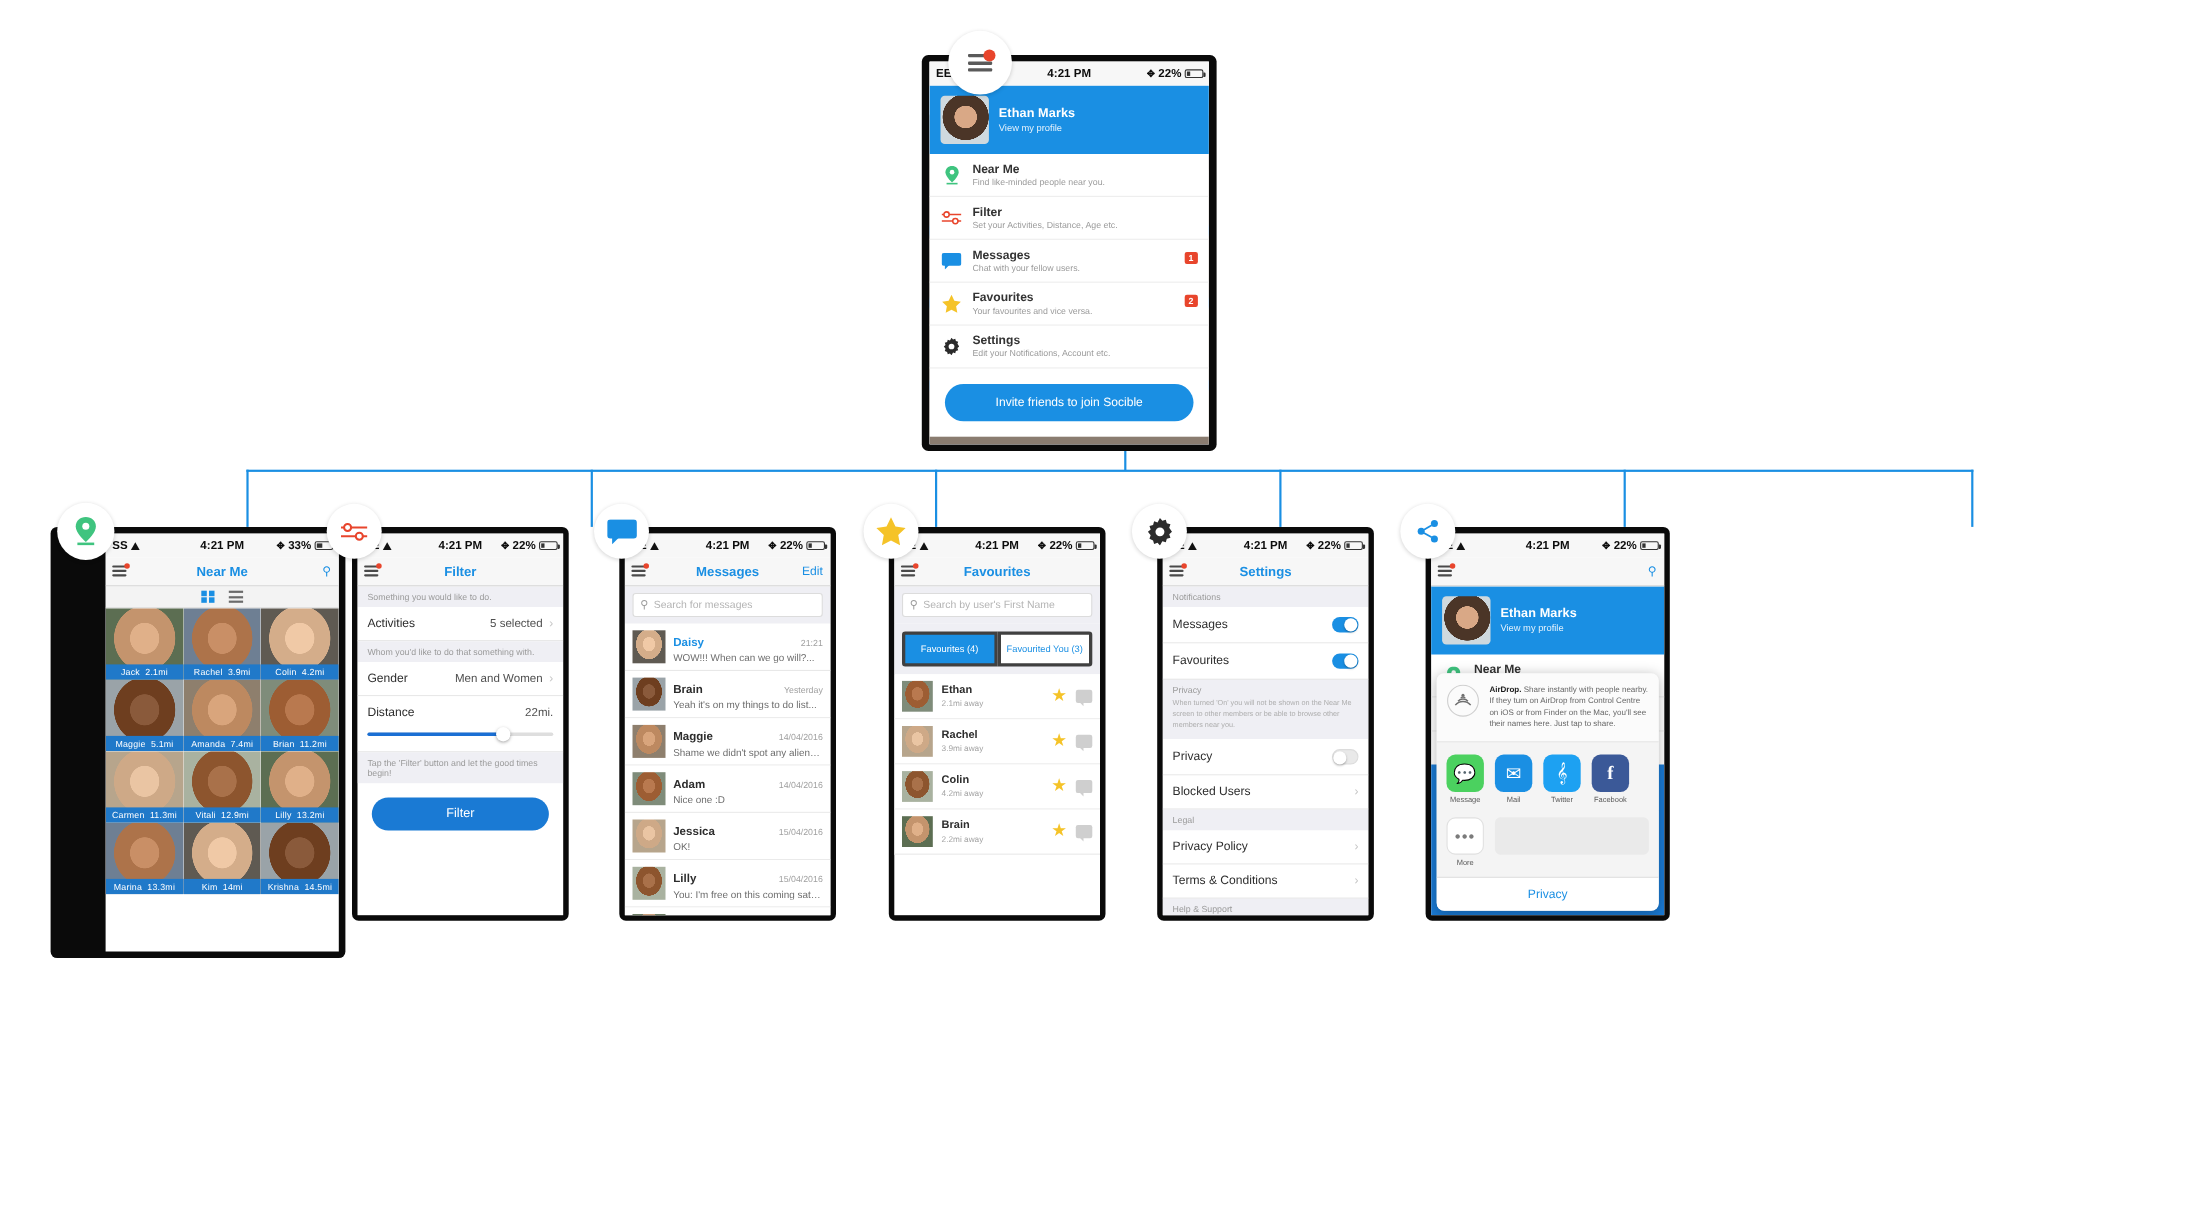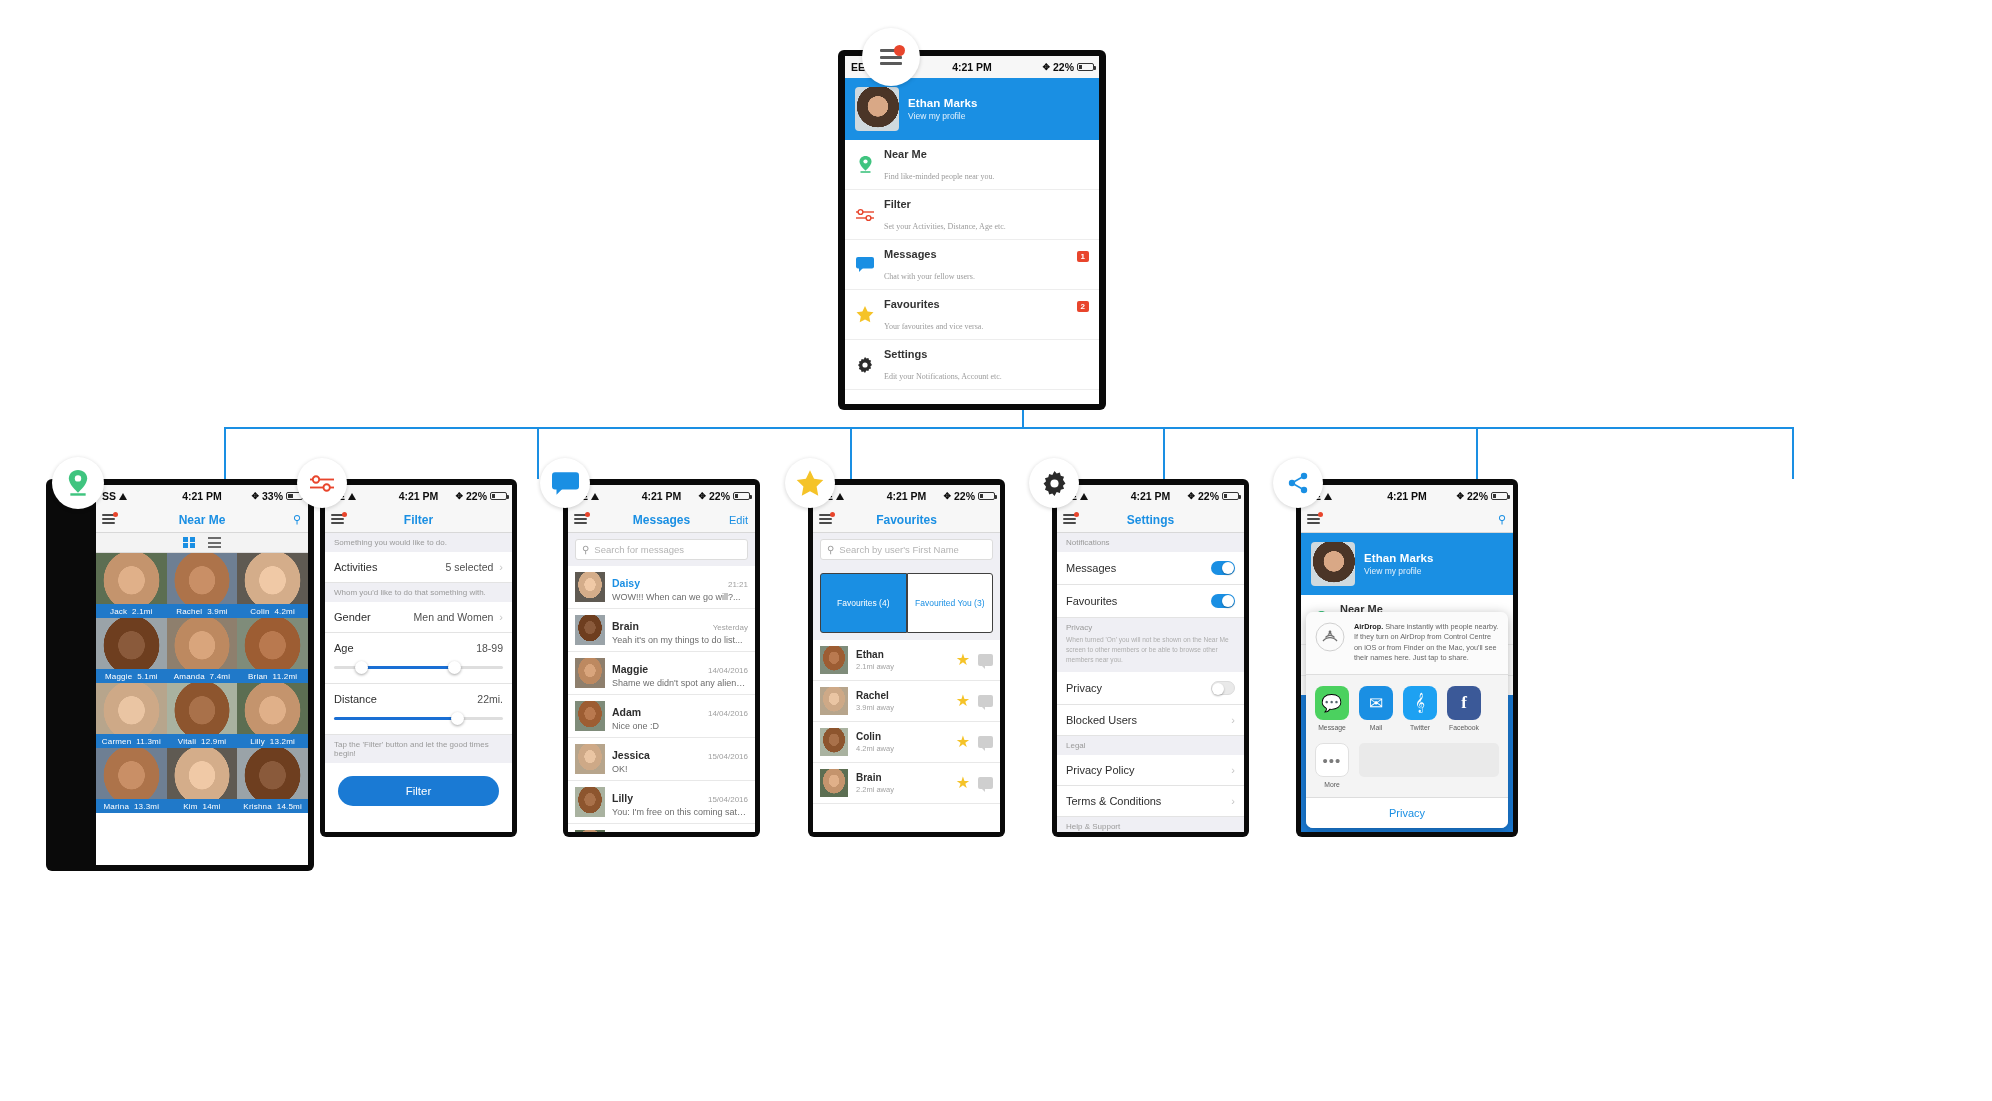--- a/index.html
+++ b/index.html
@@ -47,21 +47,21 @@
 
   
   .menu { position:absolute; top:0; left:0; width:100%; background:#fff; }
   .menu-head { background:#1a8fe3; padding:9px 10px; display:flex; align-items:center; gap:9px; }
   .menu-ava { width:44px; height:44px; border-radius:4px; flex:none; overflow:hidden; }
   .menu-name { color:#fff; font-size:11.5px; font-weight:bold; letter-spacing:.1px; }
   .menu-sub  { color:#e3f1fc; font-size:8.5px; margin-top:2px; }
   .mi { display:flex; align-items:center; gap:9px; padding:8px 10px; border-bottom:1px solid #ededed; position:relative; }
   .mi-ico { width:20px; display:flex; justify-content:center; flex:none; }
   .mi-t { font-size:11px; color:#333; font-weight:bold; }
-  .mi-s { font-size:8px; color:#9b9b9b; margin-top:12px;font-family:Liberation Serif, serif; }
+  .mi-s { font-size:8px; color:#9b9b9b; margin-top:1px; }
   .badge { position:absolute; right:10px; top:11px; background:#e8452c; color:#fff;
            font-size:8px; font-weight:bold; padding:1px 4px; border-radius:2px; }
   .invite { margin:14px 14px; background:#1a8fe3; color:#fff; text-align:center;
             font-size:11px; border-radius:40px; padding:11px 0; font-weight:normal; }
 
   
   .segbar { height:20px; background:#f3f3f3; border-bottom:1px solid #dcdcdc;
             display:flex; align-items:center; justify-content:center; gap:13px; }
   .gridicon { display:grid; grid-template-columns:repeat(2,5px); grid-gap:1.7px; }
   .gridicon i{ width:5px;height:5px;background:#1a8fe3;display:block;}
@@ -100,21 +100,21 @@
   .mava { width:30px; height:30px; flex:none; overflow:hidden; }
   .mbody { flex:1; min-width:0; }
   .mtop { display:flex; justify-content:space-between; align-items:baseline; }
   .mname { font-size:10.5px; font-weight:bold; color:#2d2d2d; }
   .mname.unread { color:#1a8fe3; }
   .mtime { font-size:8px; color:#a0a0a0; }
   .mprev { font-size:9px; color:#6d6d6d; margin-top:3px; white-space:nowrap; overflow:hidden; text-overflow:ellipsis; }
 
   
   .tabs { display:flex; padding:7px; background:#efeff4; gap:0; }
-  .tab { flex:1; text-align:center; font-size:8.5px; padding:24px 0; border:1px solid #404040; }
+  .tab { flex:1; text-align:center; font-size:8.5px; padding:8px 0; border:3px solid #404040; }
   .tab.on { background:#1a8fe3; color:#fff; border-radius:3px 0 0 3px; }
   .tab.off{ background:#fff; color:#1a8fe3; border-radius:0 3px 3px 0; }
   .frow { display:flex; align-items:center; gap:8px; padding:6px 7px; border-bottom:1px solid #e8e8e8; background:#fff; }
   .fava { width:28px;height:28px;flex:none;overflow:hidden; }
   .fname { font-size:10px; font-weight:bold; color:#2d2d2d; }
   .fdist { font-size:7.5px; color:#a3a3a3; margin-top:2px; }
   .star { color:#f5c328; font-size:16px; line-height:1; }
   .chatico { width:15px; height:12px; background:#cfcfcf; border-radius:2px; position:relative; }
   .chatico:after{content:"";position:absolute;left:3px;bottom:-3px;border-left:4px solid transparent;border-top:4px solid #cfcfcf;}
 
@@ -414,31 +414,20 @@
     <div class="sechdr">Whom you'd like to do that something with.</div>
     <div class="row">
       <span class="row-l">Gender</span>
       <span class="row-r">
           <span>Men and Women</span>
           <span class="chev">›</span>
         </span>
     </div>
     <div class="sliderow">
       <div style="display:flex;justify-content:space-between;">
-        <span class="row-l">Age</span>
-        <span class="row-r">18-99</span>
-      </div>
-      <div class="track">
-        <div class="fill" id="age-fill" style="left: 16%; width: 55%;"></div>
-        <div class="knob" id="age-knob-min" style="left: calc(16% - 6px);"></div>
-        <div class="knob" id="age-knob-max" style="left: calc(71% - 6px);"></div>
-      </div>
-    </div>
-    <div class="sliderow">
-      <div style="display:flex;justify-content:space-between;">
         <span class="row-l">Distance</span>
         <span class="row-r">22mi.</span>
       </div>
       <div class="track">
         <div class="fill" id="dist-fill" style="left: 0%; width: 73%;"></div>
         <div class="knob" id="dist-knob" style="left: calc(73% - 6px);"></div>
       </div>
     </div>
     <div class="sechdr">Tap the 'Filter' button and let the good times begin!</div>
     <div class="bigbtn">Filter</div>

